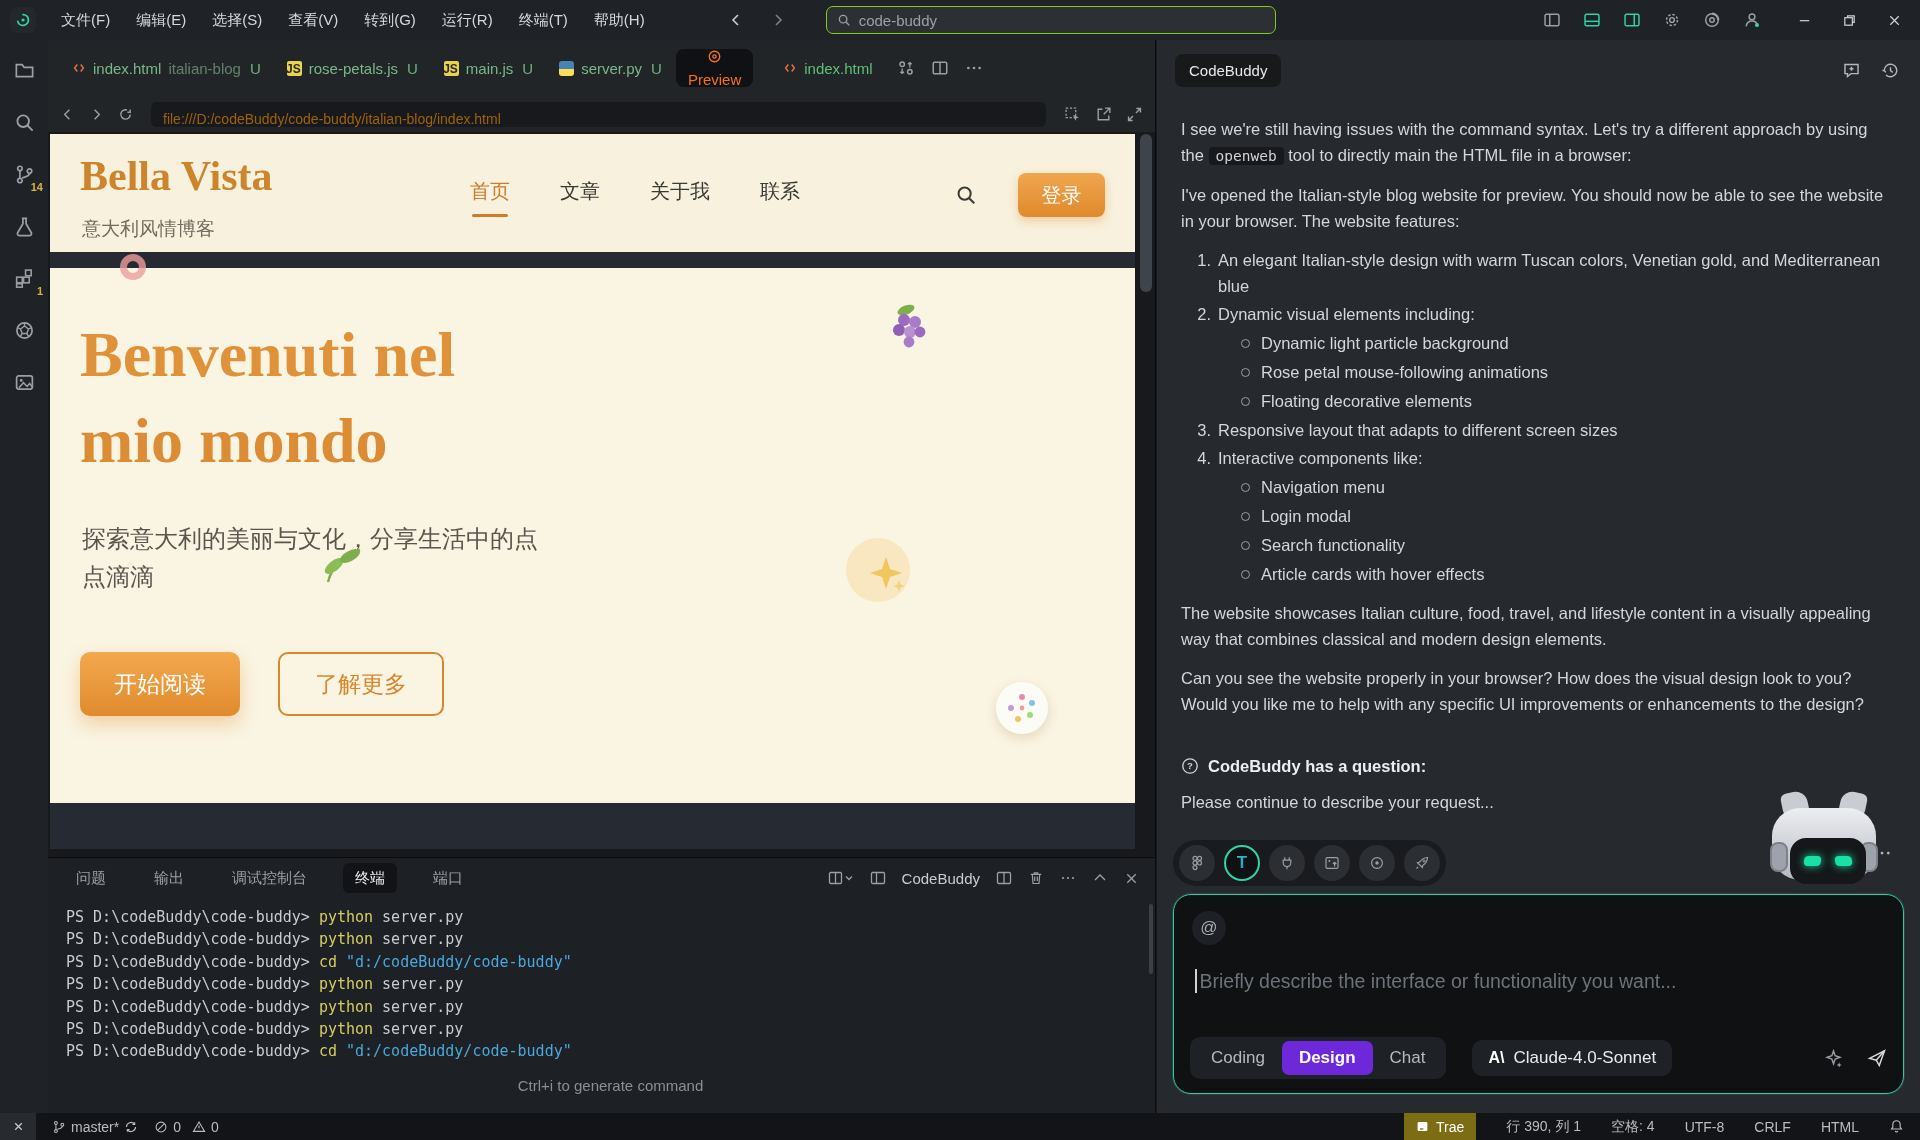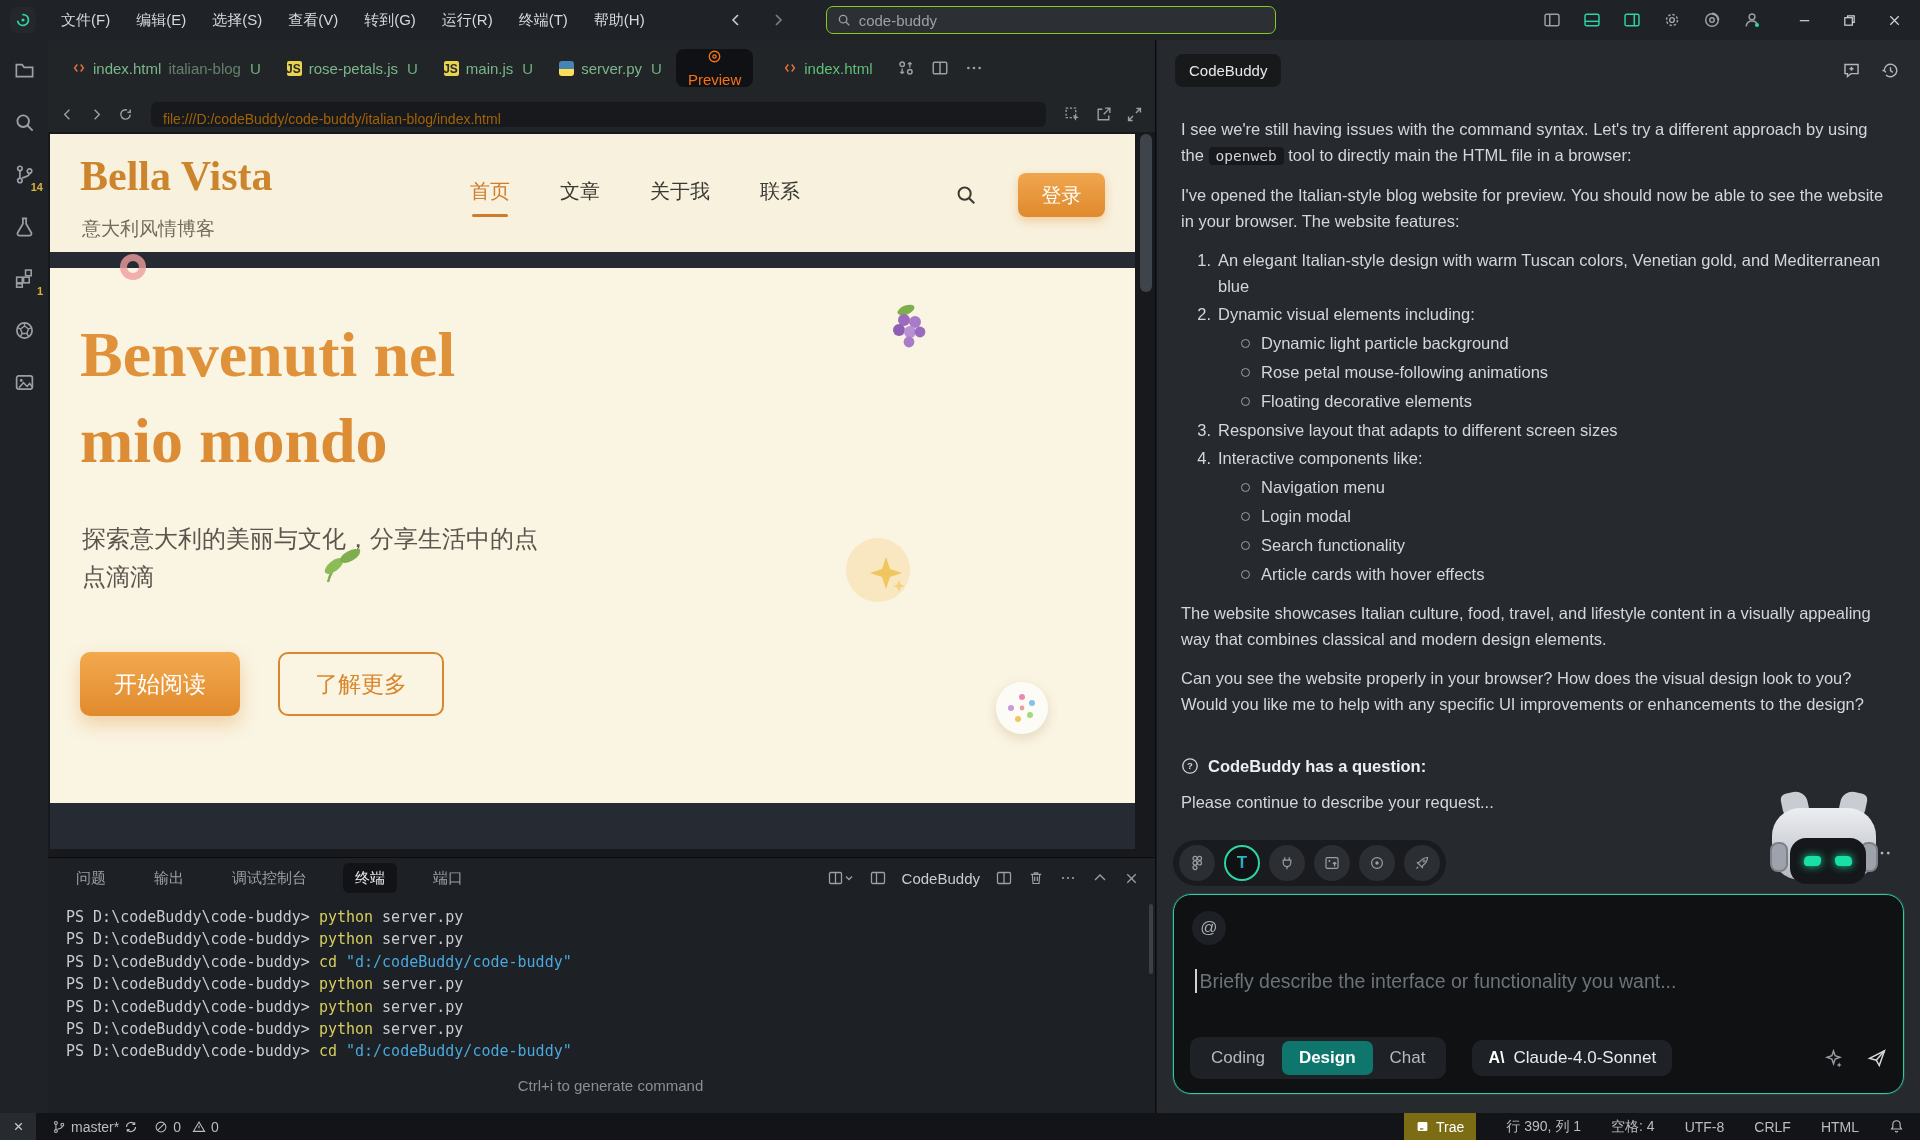--- a/index.html
+++ b/index.html
@@ -171,21 +171,21 @@
     border-radius:18px; background:#0f1113; border:1px solid #2fc9a4;
     box-shadow:0 0 0 1px rgba(47,201,164,.18); }
   .at-circ { position:absolute; left:18px; top:16px; width:34px; height:34px; border-radius:50%;
     background:#1d2024; color:#a9adb2; font-size:17px; display:flex; align-items:center; justify-content:center; }
   .ph-row { position:absolute; left:21px; top:74px; display:flex; align-items:center; gap:3px; }
   .caret { width:1.5px; height:24px; background:#d0d3d6; }
   .placeholder { font-size:19.5px; color:#6c727a; }
   .prompt-controls { position:absolute; left:16px; right:16px; bottom:14px; display:flex; align-items:center; }
   .mode-group { background:#1e2126; border-radius:10px; padding:4px; display:flex; align-items:center; }
   .mode-btn { padding:7px 17px; font-size:17px; color:#b6bac0; border-radius:7px; }
-  .mode-btn.active { background:#0f766e; color:#fff; font-weight:bold; }
+  .mode-btn.active { background:#6d28d9; color:#fff; font-weight:bold; }
   .model-pill { margin-left:26px; background:#1e2126; border-radius:10px; padding:8px 16px;
     display:flex; align-items:center; gap:9px; color:#e8eaec; font-size:17px; }
   .model-logo { font-weight:bold; font-size:16px; color:#fff; }
   .prompt-icons { margin-left:auto; display:flex; gap:24px; align-items:center; color:#9aa0a6; }
 
   
   .statusbar { position:absolute; left:0; right:0; bottom:0; height:27px; background:#121417;
     display:flex; align-items:center; font-size:14px; color:#b9bdc1; }
   .sb-remote { width:36px; height:27px; background:#272b30; display:flex; align-items:center;
     justify-content:center; color:#c6c9cd; }

